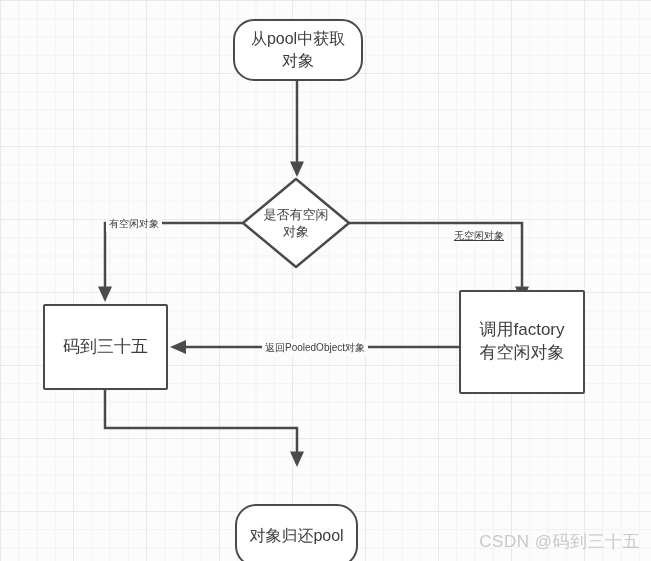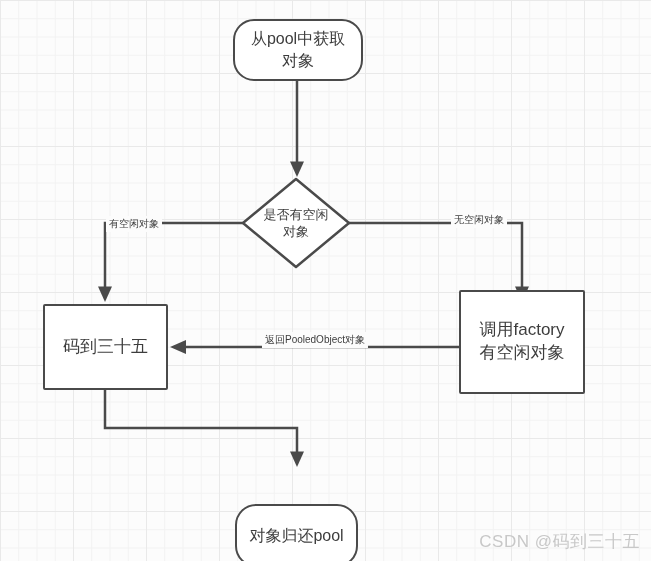--- a/index.html
+++ b/index.html
@@ -87,22 +87,22 @@
   .edge-label {
     position: absolute;
     transform: translate(-50%, -50%);
     background: #fcfcfc;
     padding: 1px 3px;
     font-size: 10px;
     color: #3d3d3d;
     white-space: nowrap;
   }
   .label-has-idle { left: 134px; top: 224px; }
-  .label-no-idle  { left: 479px; top: 220px; }
-  .label-return   { left: 315px; top: 340px; }
+  .label-no-idle  { left: 479px; top: 236px; text-decoration: underline; }
+  .label-return   { left: 315px; top: 348px; }
   .watermark {
     position: absolute;
     right: 11px;
     bottom: 8px;
     font-size: 17px;
     color: #c8c8c8;
     letter-spacing: 0.5px;
     margin-top: 26px;
   }
 </style>

